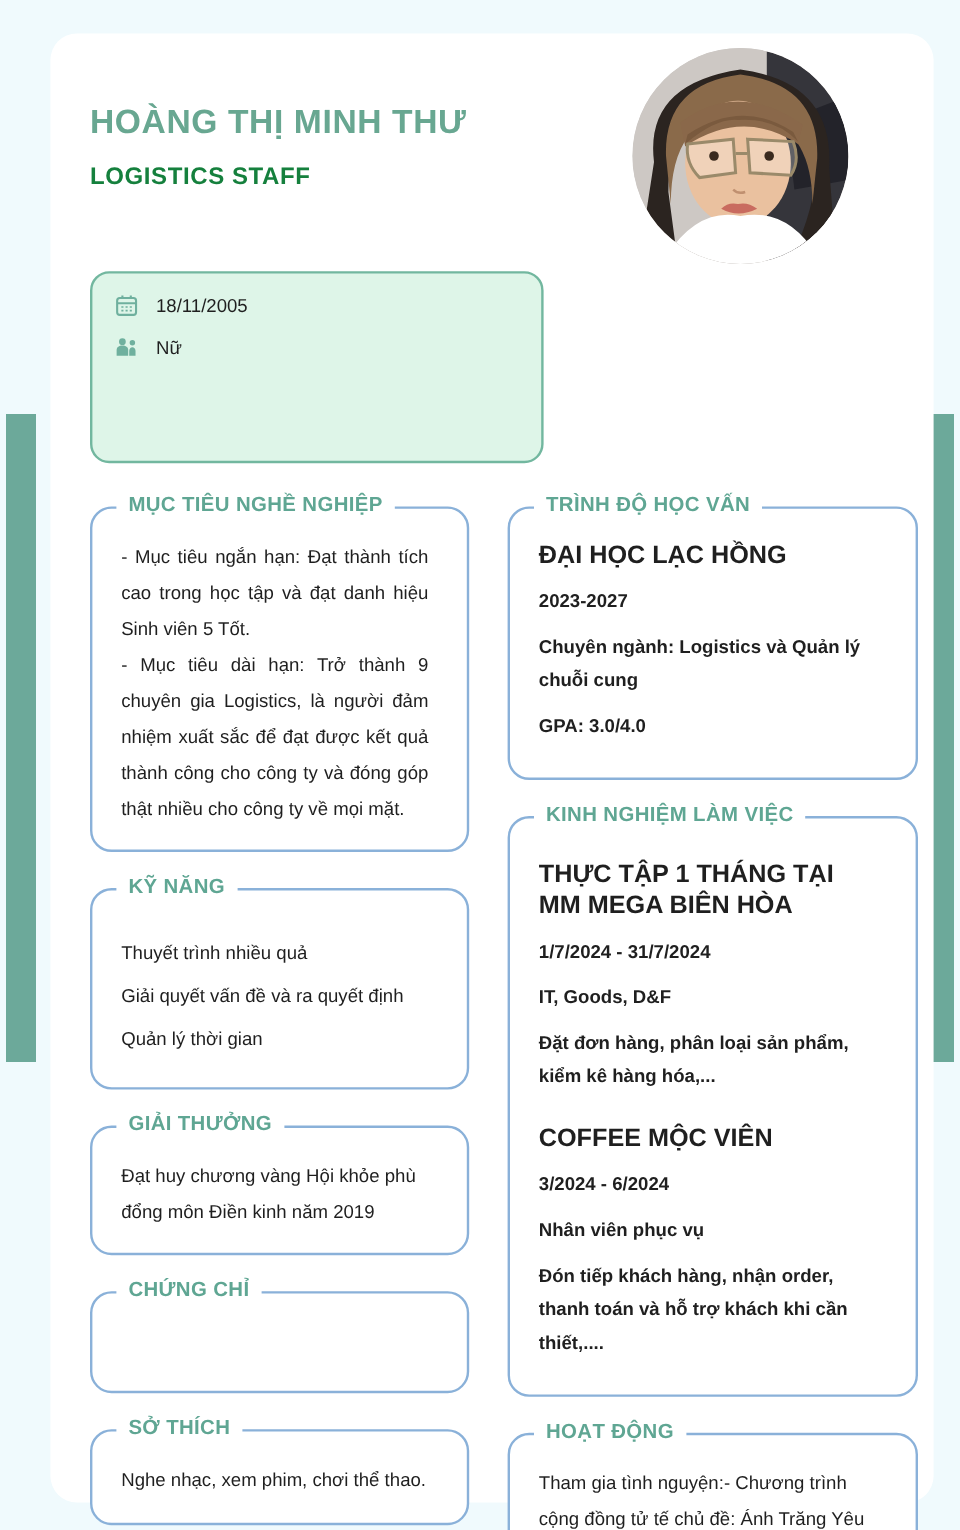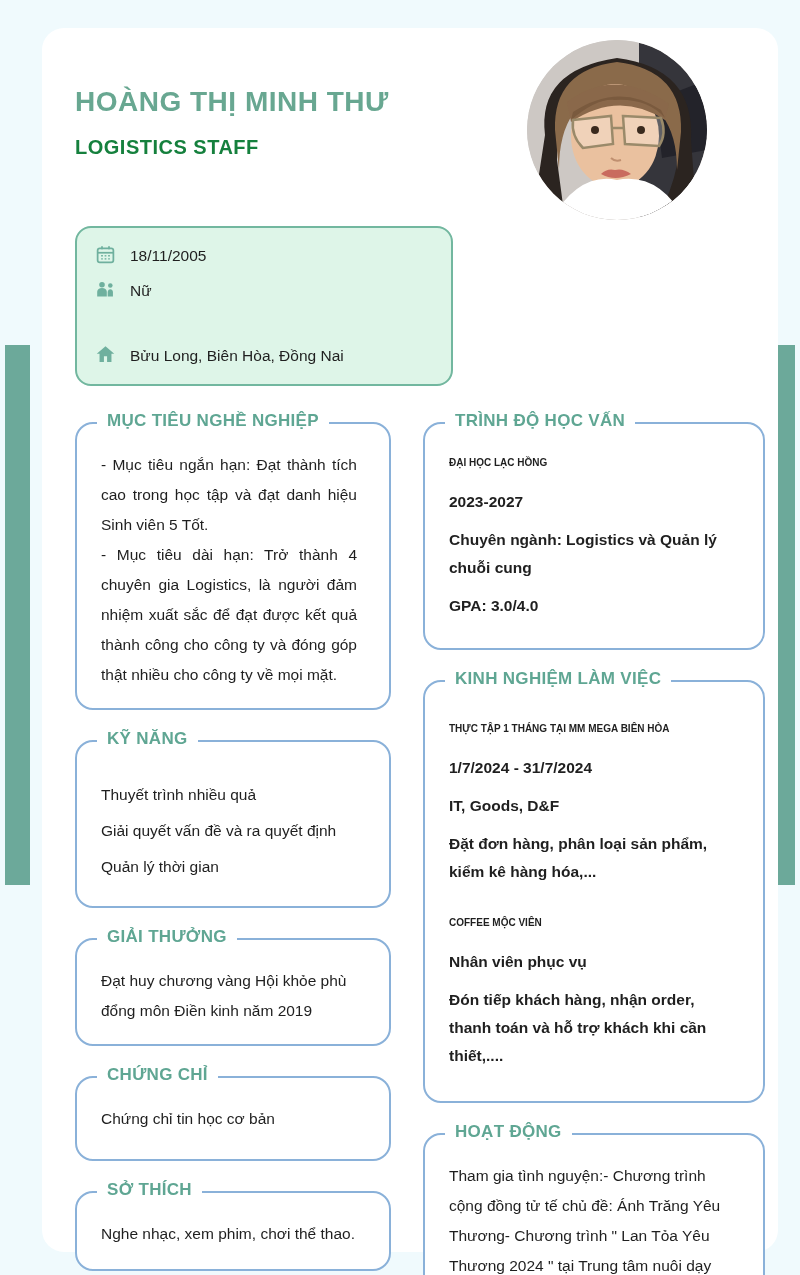--- a/index.html
+++ b/index.html
@@ -51,21 +51,21 @@
   }
   .sec-title {
     position:absolute; top:-13px; left:20px; background:#fff; padding:0 10px;
     color:#5fa693; font-weight:bold; font-size:17px; letter-spacing:0.3px;
     white-space:nowrap;
   }
   .sec-body { font-size:15.5px; line-height:30px; }
   .sec-body.justify { text-align:justify; white-space:pre-line; }
   .skill-list { list-style:none; }
   .skill-list li { font-size:15.5px; line-height:30px; margin-bottom:6px; }
-  .edu-school, .job-title { font-size:10px; font-weight:bold; line-height:26px; margin-bottom:12px; }
+  .edu-school, .job-title { font-size:21px; font-weight:bold; line-height:26px; margin-bottom:12px; }
   .edu-line, .job-line { font-size:15.5px; line-height:28px; margin-bottom:10px;font-weight:bold; }
   .job { margin-bottom:24px; }
   .job:last-child { margin-bottom:0; }
   .act-par { font-size:15.5px; line-height:30px; margin-bottom:12px; }
   
   .sec.objective { min-height:275px; }
   .sec.skills { min-height:155px; padding-top:38px; }
   .sec.awards { min-height:107px; }
   .sec.certs { min-height:85px; }
   .sec.hobbies { min-height:80px; }
@@ -139,57 +139,48 @@
       <span class="info-icon">
         <svg viewBox="0 0 24 24" fill="#6fb09e">
           <circle cx="8" cy="6.5" r="3.2"></circle>
           <path d="M2.5 20 v-5.5 c0-2.8 2.3-4.3 5.5-4.3 s5.5 1.5 5.5 4.3 V20 Z"></path>
           <circle cx="17.5" cy="7.5" r="2.6"></circle>
           <path d="M14.5 20 v-4.6 c0-2.3 1.4-3.6 3-3.6 s3 1.3 3 3.6 V20 Z"></path>
         </svg>
       </span>
       <span>Nữ</span>
     </div>
-    <div class="info-row address">
-      <span class="info-icon">
-        <svg viewBox="0 0 24 24" fill="#6fb09e">
-          <path d="M12 2.5 L22 11 h-3.2 v9.5 h-5 v-6.5 h-3.6 v6.5 h-5 V11 H2 Z"></path>
-        </svg>
-      </span>
-      <span>Bửu Long, Biên Hòa, Đồng Nai</span>
-    </div>
   </div>
 
   <div class="columns">
 
     <div class="col-left">
 
       <div class="sec objective">
         <div class="sec-title">MỤC TIÊU NGHỀ NGHIỆP</div>
         <div class="sec-body justify">- Mục tiêu ngắn hạn: Đạt thành tích cao trong học tập và đạt danh hiệu Sinh viên 5 Tốt.
-- Mục tiêu dài hạn: Trở thành 4 chuyên gia Logistics, là người đảm nhiệm xuất sắc để đạt được kết quả thành công cho công ty và đóng góp thật nhiều cho công ty về mọi mặt.</div>
+- Mục tiêu dài hạn: Trở thành 9 chuyên gia Logistics, là người đảm nhiệm xuất sắc để đạt được kết quả thành công cho công ty và đóng góp thật nhiều cho công ty về mọi mặt.</div>
       </div>
 
       <div class="sec skills">
         <div class="sec-title">KỸ NĂNG</div>
         <ul class="skill-list">
           <li>Thuyết trình nhiều quả</li>
           <li>Giải quyết vấn đề và ra quyết định</li>
           <li>Quản lý thời gian</li>
         </ul>
       </div>
 
       <div class="sec awards">
         <div class="sec-title">GIẢI THƯỞNG</div>
         <div class="sec-body">Đạt huy chương vàng Hội khỏe phù đổng môn Điền kinh năm 2019</div>
       </div>
 
       <div class="sec certs">
         <div class="sec-title">CHỨNG CHỈ</div>
-        <div class="sec-body">Chứng chỉ tin học cơ bản</div>
       </div>
 
       <div class="sec hobbies">
         <div class="sec-title">SỞ THÍCH</div>
         <div class="sec-body">Nghe nhạc, xem phim, chơi thể thao.</div>
       </div>
 
     </div>
 
     <div class="col-right">
@@ -205,20 +196,21 @@
       <div class="sec experience">
         <div class="sec-title">KINH NGHIỆM LÀM VIỆC</div>
         <div class="job">
           <div class="job-title">THỰC TẬP 1 THÁNG TẠI MM MEGA BIÊN HÒA</div>
           <div class="job-line">1/7/2024 - 31/7/2024</div>
           <div class="job-line">IT, Goods, D&amp;F</div>
           <div class="job-line">Đặt đơn hàng, phân loại sản phẩm, kiểm kê hàng hóa,...</div>
         </div>
         <div class="job">
           <div class="job-title">COFFEE MỘC VIÊN</div>
+          <div class="job-line">3/2024 - 6/2024</div>
           <div class="job-line">Nhân viên phục vụ</div>
           <div class="job-line">Đón tiếp khách hàng, nhận order, thanh toán và hỗ trợ khách khi cần thiết,....</div>
         </div>
       </div>
 
       <div class="sec activities">
         <div class="sec-title">HOẠT ĐỘNG</div>
         <div class="act-par">Tham gia tình nguyện:- Chương trình cộng đồng tử tế chủ đề: Ánh Trăng Yêu Thương- Chương trình " Lan Tỏa Yêu Thương 2024 " tại Trung tâm nuôi dạy trẻ khuyết tật tỉnh Đồng Nai</div>
 
       </div>

